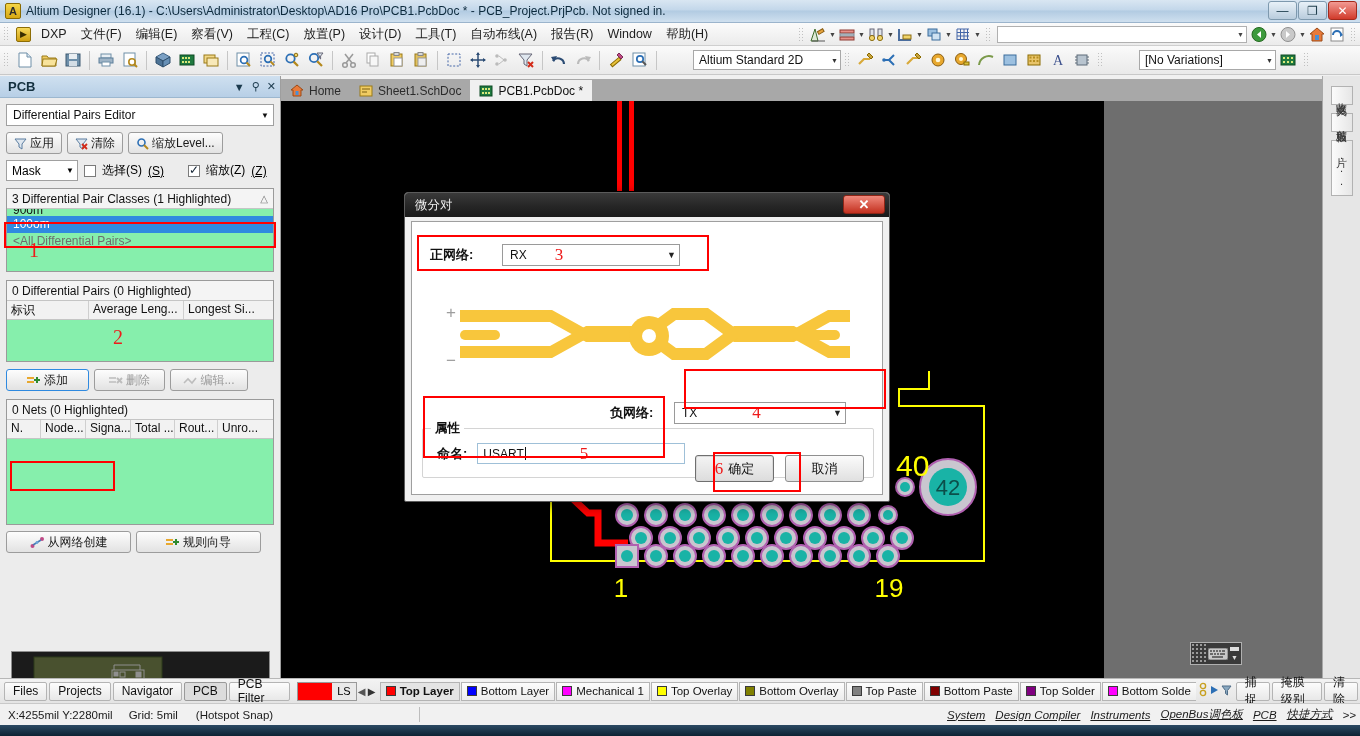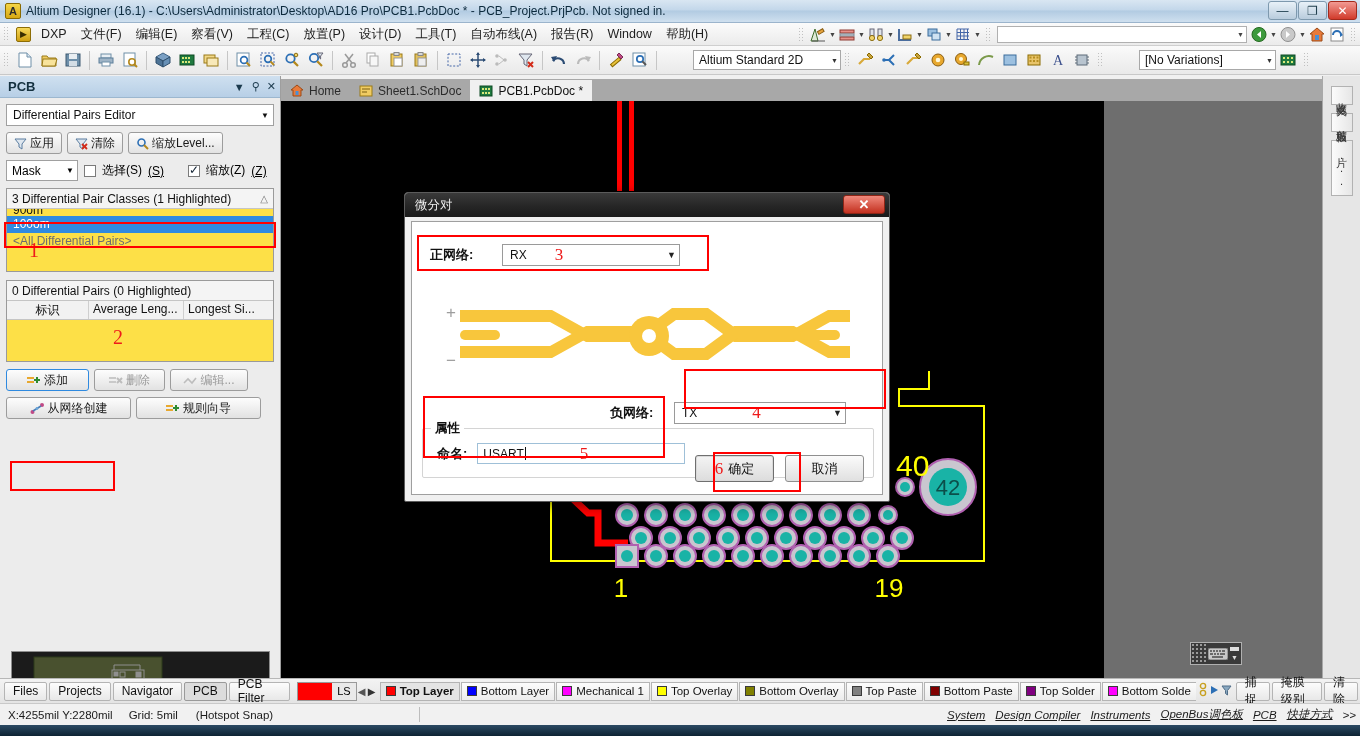--- a/index.html
+++ b/index.html
@@ -101,21 +101,21 @@
   }
   .optrow { display:flex; align-items:center; gap:6px; margin-top:6px; font-size:12px; }
   .msel { width:72px; height:21px; background:#fff; border:1px solid #a0a0a0;
           display:flex; align-items:center; padding:0 3px 0 5px; font-size:12px;}
   .msel .arw { margin-left:auto; font-size:8px;}
   .cb { width:12px; height:12px; border:1px solid #7a7a7a; background:#fff; display:inline-block;
         position:relative; }
   .cb.on::after { content:"✓"; position:absolute; left:0px; top:-3px; font-size:12px; color:#123; }
   .uline { text-decoration: underline; }
 
-  .listbox { margin-top:7px; border:1px solid #9a9a9a; background:#fde047; }
+  .listbox { margin-top:7px; border:1px solid #9a9a9a; background:#86efac; }
   .lb-head { height:20px; background:#f4f4f4; border-bottom:1px solid #c5c5c5;
              display:flex; align-items:center; padding:0 5px; font-size:12px; color:#111; }
   .lb-head .sorta { margin-left:auto; color:#777; font-size:10px; }
   .lb-rows { position:relative; }
   .lb-row { height:17px; padding:1px 6px; font-size:12px; color:#111; overflow:hidden; }
   .lb-row.sel-blue { background:#2f8ae0; color:#fff; }
   .lb-row.dim { color:#6e6e6e; }
   .colhead { display:flex; height:19px; background:#f2f2f2; border-bottom:1px solid #c5c5c5; font-size:12px; }
   .colhead div { border-right:1px solid #cfcfcf; padding:1px 4px; overflow:hidden; white-space:nowrap; color:#111;}
   .big-red { color:#ee1b1b; font-size:20px; font-family:"Liberation Serif",serif; }
@@ -681,21 +681,21 @@
           </div>
           <div class="big-red" style="position:absolute; left:22px; top:30px;">1</div>
         </div>
       </div>
 
       <div class="listbox" style="margin-top:8px; height:82px;">
         <div class="lb-head">
           <span>0 Differential Pairs (0 Highlighted)</span>
         </div>
         <div class="colhead">
-          <div style="width:82px;text-align:center;">标识</div>
+          <div style="width:82px;">标识</div>
           <div style="width:95px;">Average Leng...</div>
           <div style="width:88px; border-right:none;">Longest Si...</div>
         </div>
         <div style="position:relative; height:42px;">
           <div class="big-red" style="position:absolute; left:106px; top:6px;">2</div>
         </div>
       </div>
 
       <div class="btnrow" style="margin-top:7px;">
         <div class="pbtn" style="width:83px; border-color:#2f8ae0;">
@@ -721,20 +721,34 @@
           <span>删除</span>
         </div>
         <div class="pbtn" style="width:78px; color:#9a9a9a;">
           <svg width="14" height="13" viewBox="0 0 14 13">
               <path d="M1 9 L5 5 L9 9 L13 4" stroke="#bdbdbd" stroke-width="1.6" fill="none"></path>
             </svg>
           <span>编辑...</span>
         </div>
       </div>
 
+      <div class="listbox" style="margin-top:8px; height:126px;">
+        <div class="lb-head">
+          <span>0 Nets (0 Highlighted)</span>
+        </div>
+        <div class="colhead">
+          <div style="width:34px;">N.</div>
+          <div style="width:45px;">Node...</div>
+          <div style="width:45px;">Signa...</div>
+          <div style="width:44px;">Total ...</div>
+          <div style="width:43px;">Rout...</div>
+          <div style="width:44px; border-right:none;">Unro...</div>
+        </div>
+        <div style="height:85px;"></div>
+      </div>
 
       <div class="btnrow" style="">
         <div class="pbtn" style="width:125px;">
           <svg width="15" height="13" viewBox="0 0 15 13">
               <circle cx="2.5" cy="10" r="2" fill="#c04a86"></circle>
               <circle cx="12" cy="3" r="2" fill="#c04a86"></circle>
               <line x1="3" y1="9" x2="11" y2="4" stroke="#4a7bb5" stroke-width="1.6"></line>
               <circle cx="7" cy="6.5" r="1.4" fill="#6aa6d8"></circle>
             </svg>
           <span>从网络创建</span>

